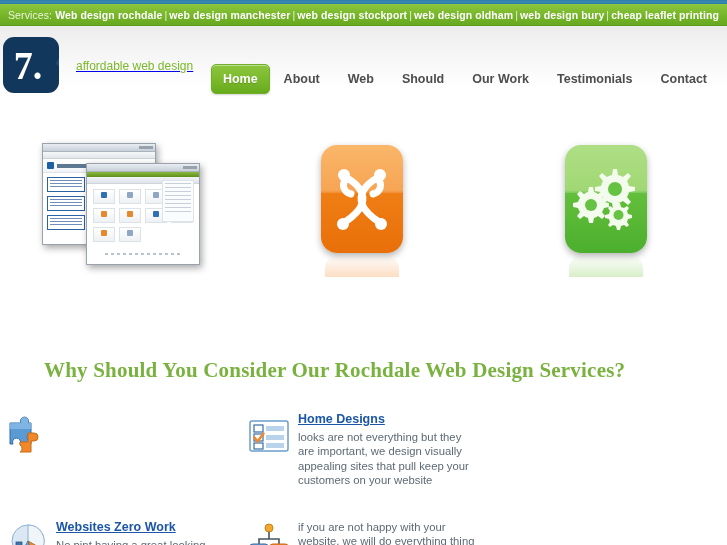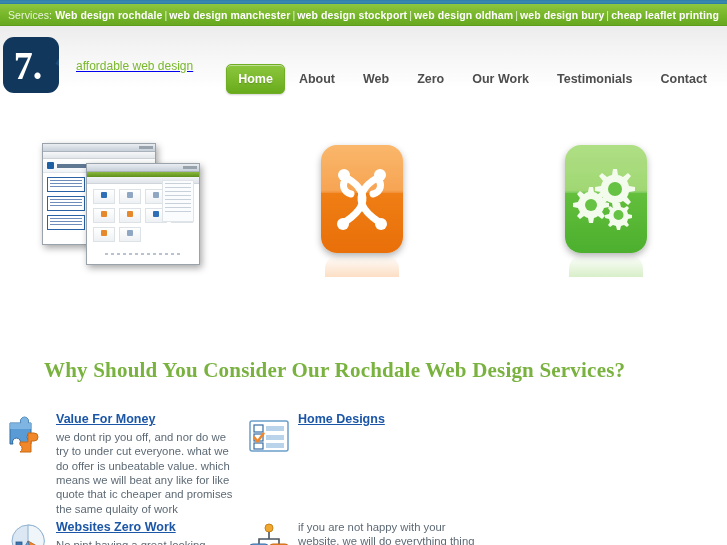--- a/index.html
+++ b/index.html
@@ -497,21 +497,21 @@
       </span>
       <span class="logo-text">
         <span class="logo-tag" style="display:block">affordable web design</span>
       </span>
     </a>
 
     <nav class="nav">
       <a class="nav-item active" href="#">Home</a>
       <a class="nav-item" href="#">About</a>
       <a class="nav-item" href="#">Web</a>
-      <a class="nav-item" href="#">Zero</a>
+      <a class="nav-item" href="#">Should</a>
       <a class="nav-item" href="#">Our Work</a>
       <a class="nav-item" href="#">Testimonials</a>
       <a class="nav-item" href="#">Contact</a>
     </nav>
   </div>
 
   <div class="hero">
     <div class="hero-inner">
       <div class="hero-div d1"></div>
       <div class="hero-div d2"></div>
@@ -599,41 +599,38 @@
     <div class="features">
 
       <div class="feature">
         <div class="ficon">
           <svg width="42" height="42" viewBox="0 0 42 42" aria-hidden="true">
             <path d="M4 8 h11 a4 4 0 1 1 7 0 h3 v10 a4 4 0 1 0 0 8 v3 H14 a4 4 0 1 0-7 0 H4z" fill="#5b9bd5" stroke="#2e6da4" stroke-width="1"></path>
             <path d="M22 18 h6 a4 4 0 1 1 0 8 h-3 v11 h-11 a4 4 0 0 0 0-7 v-3 h8z" fill="#f0872a" stroke="#c96a14" stroke-width="1"></path>
             <path d="M4 8 h11 a4 4 0 1 1 7 0 h3 v6 H4z" fill="#8fc0e8" opacity=".7"></path>
           </svg>
         </div>
-        <div class="ftext">
-          <h3><a href="#">Value For Money</a></h3>
-          <p>we dont rip you off, and nor do we try to under cut everyone. what we do offer is unbeatable value. which means we will beat any like for like quote that ic cheaper and promises the same qulaity of work</p>
-        </div>
       </div>
 
       <div class="feature">
         <div class="ficon">
           <svg width="42" height="42" viewBox="0 0 42 42" aria-hidden="true">
             <rect x="2" y="6" width="38" height="30" rx="2" fill="#ffffff" stroke="#6b9ec9" stroke-width="1.5"></rect>
             <rect x="6" y="10" width="9" height="7" fill="#ffffff" stroke="#3a6ea5" stroke-width="1.2"></rect>
             <rect x="6" y="19" width="9" height="7" fill="#ffffff" stroke="#3a6ea5" stroke-width="1.2"></rect>
             <rect x="6" y="28" width="9" height="6" fill="#ffffff" stroke="#3a6ea5" stroke-width="1.2"></rect>
             <rect x="18" y="11" width="18" height="5" fill="#b9d4ea"></rect>
             <rect x="18" y="20" width="18" height="5" fill="#b9d4ea"></rect>
             <rect x="18" y="28" width="18" height="5" fill="#b9d4ea"></rect>
             <path d="M6.5 22.5 l3 4 l6-8" fill="none" stroke="#f0872a" stroke-width="2.4" stroke-linecap="round" stroke-linejoin="round"></path>
           </svg>
         </div>
         <div class="ftext">
           <h3><a href="#">Home Designs</a></h3>
+          <p>looks are not everything but they are important, we design visually appealing sites that pull keep your customers on your website</p>
         </div>
       </div>
 
       <div class="feature">
         <div class="ficon">
           <svg width="42" height="42" viewBox="0 0 42 42" aria-hidden="true">
             <circle cx="22" cy="18" r="16" fill="#dbe8f3" stroke="#8db2d3" stroke-width="1"></circle>
             <path d="M22 18 L22 2 A16 16 0 0 1 36 26 Z" fill="#f0f5fa" stroke="#8db2d3" stroke-width="1"></path>
             <path d="M22 18 L36 26 A16 16 0 0 1 26 33 Z" fill="#f0872a" stroke="#c96a14" stroke-width=".8"></path>
             <path d="M22 18 L26 33 A16 16 0 0 1 14 32 Z" fill="#6ba3d6" stroke="#3a6ea5" stroke-width=".8"></path>

